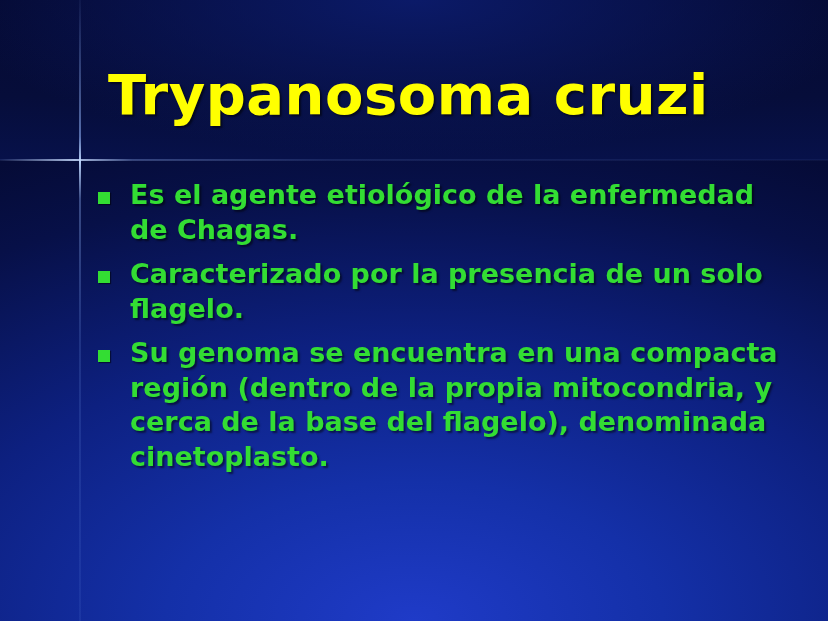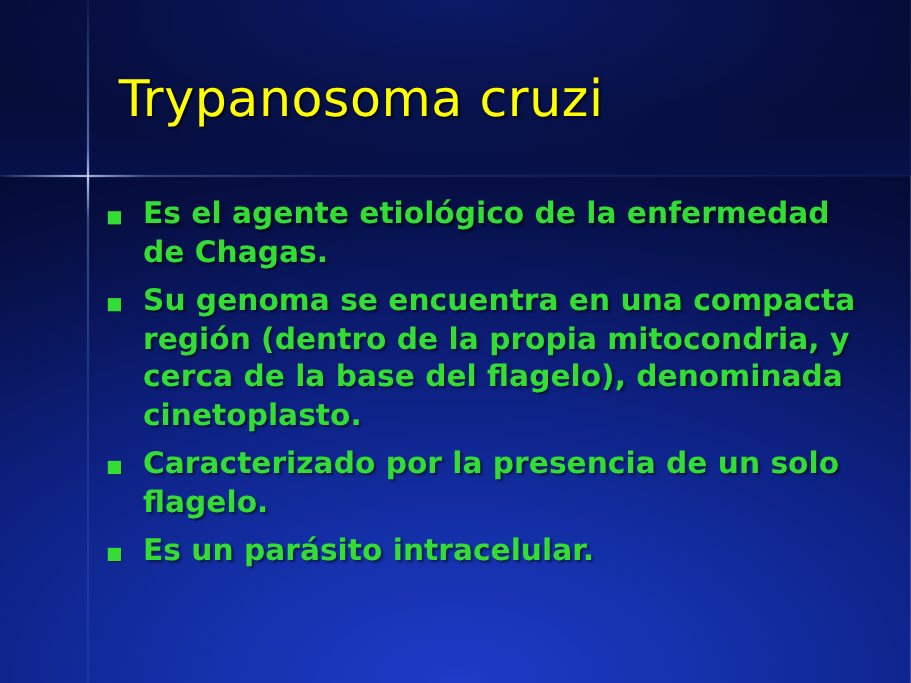--- a/index.html
+++ b/index.html
@@ -63,22 +63,22 @@
         rgba(150,185,255,0.10) 0%,
         rgba(200,220,255,0.85) 9%,
         rgba(160,190,255,0.30) 16%,
         rgba(140,175,250,0.12) 40%,
         rgba(130,165,245,0.06) 100%);
   }
   .title {
     position: absolute;
     left: 108px;
     top: 62px;
-    font-size: 46px;
-    font-weight: normal;
+    font-size: 56px;
+    font-weight: bold;
     color: #ffff00;
     letter-spacing: 0.5px;
     text-shadow: 2px 2px 2px rgba(0,0,0,0.55);
     white-space: nowrap;
   }
   .bullets {
     position: absolute;
     left: 94px;
     top: 178px;
     width: 690px;
@@ -116,24 +116,20 @@
 
   <div class="title">Trypanosoma cruzi</div>
 
   <div class="bullets">
     <div class="bullet">
       <span class="marker"></span>
       <span>Es el agente etiológico de la enfermedad de Chagas.</span>
     </div>
     <div class="bullet">
       <span class="marker"></span>
-      <span>Su genoma se encuentra en una  compacta región (dentro de la propia mitocondria, y cerca de la base del flagelo), denominada cinetoplasto.</span>
-    </div>
-    <div class="bullet">
-      <span class="marker"></span>
       <span>Caracterizado por la presencia de un solo flagelo.</span>
     </div>
     <div class="bullet">
       <span class="marker"></span>
-      <span>Es un parásito intracelular.</span>
+      <span>Su genoma se encuentra en una  compacta región (dentro de la propia mitocondria, y cerca de la base del flagelo), denominada cinetoplasto.</span>
     </div>
   </div>
 </div>
 
 </body></html>

